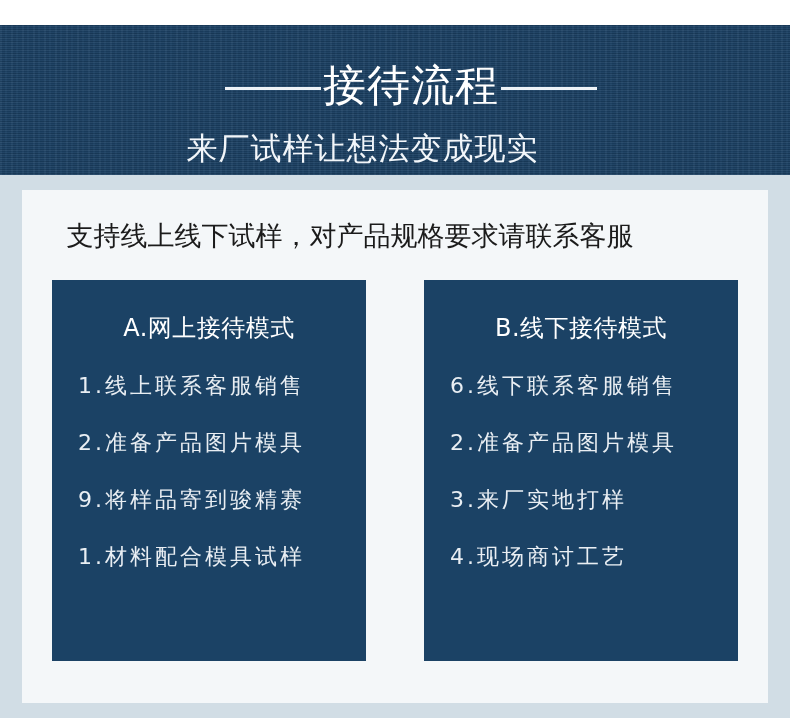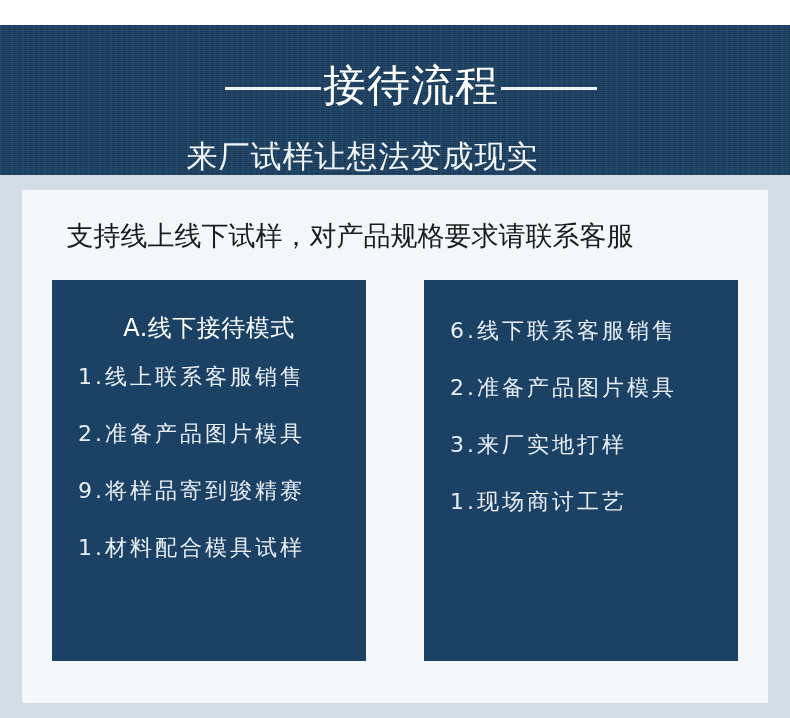--- a/index.html
+++ b/index.html
@@ -93,21 +93,21 @@
     font-weight: normal;
     letter-spacing: 1px;
     white-space: nowrap;
     padding: 0 2px;
     margin-top: -6px;
   }
 
   .header-subtitle {
     position: absolute;
     left: 0;
-    top: 111px;
+    top: 103px;
     width: 725px;
     text-align: center;
     color: #f2f6fa;
     font-size: 31px;
     line-height: 40px;
     letter-spacing: 1px;
     white-space: nowrap;
   }
 
   
@@ -158,21 +158,21 @@
     color: #ffffff;
     font-size: 24px;
     line-height: 32px;
     letter-spacing: 0.5px;
     white-space: nowrap;
     margin-bottom: 14px;
   }
 
   .card-list {
     list-style: none;
-    margin: 4px;
+    margin: 13px;
     padding: 0;
     width: 100%;
   }
   .card-item {
     color: #e9eef3;
     font-size: 22px;
     line-height: 30px;
     letter-spacing: 3px;
     white-space: nowrap;
     padding: 0 0 0 26px;
@@ -198,34 +198,35 @@
     <div class="header-subtitle">来厂试样让想法变成现实</div>
   </div>
 
   <div class="panel">
 
     <div class="panel-heading">支持线上线下试样，对产品规格要求请联系客服</div>
 
     <div class="cards">
 
       <div class="card">
-        <div class="card-title">A.线下接待模式</div>
+        <div class="card-title">A.网上接待模式</div>
         <ul class="card-list">
           <li class="card-item">1.线上联系客服销售</li>
           <li class="card-item">2.准备产品图片模具</li>
           <li class="card-item">9.将样品寄到骏精赛</li>
           <li class="card-item">1.材料配合模具试样</li>
         </ul>
       </div>
 
       <div class="card">
+        <div class="card-title">B.线下接待模式</div>
         <ul class="card-list">
           <li class="card-item">6.线下联系客服销售</li>
           <li class="card-item">2.准备产品图片模具</li>
           <li class="card-item">3.来厂实地打样</li>
-          <li class="card-item">1.现场商讨工艺</li>
+          <li class="card-item">4.现场商讨工艺</li>
         </ul>
       </div>
 
     </div>
   </div>
 
 </div>
 
 </body></html>

